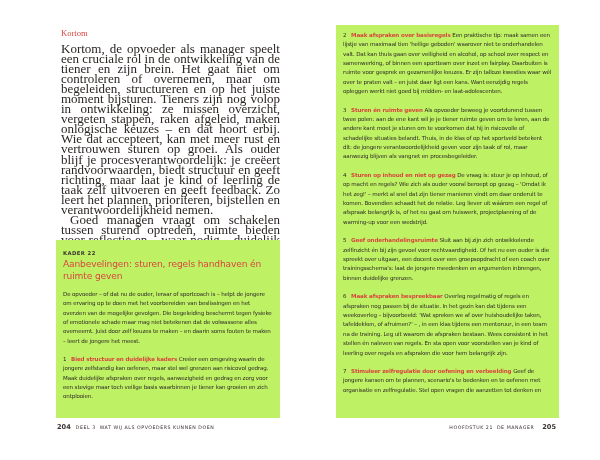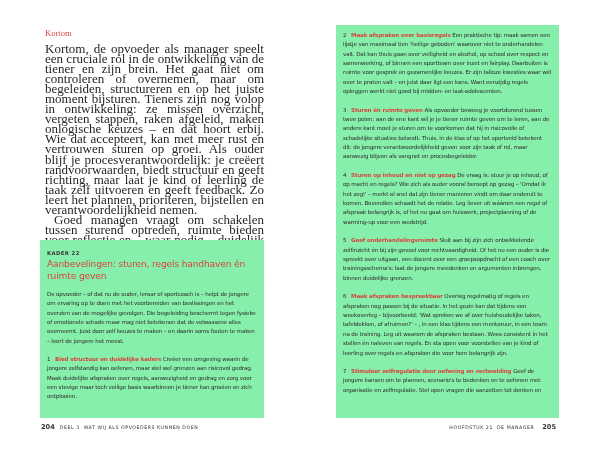--- a/index.html
+++ b/index.html
@@ -1,35 +1,35 @@
 <!DOCTYPE html>
 <html><head>
 <meta charset="utf-8">
 <style>
   * { margin: 0; padding: 0; box-sizing: border-box; }
   html, body { width: 600px; height: 460px; background: #ffffff; overflow: hidden; }
   body { position: relative; font-family: "DejaVu Serif", serif; color: #2b2523; }
 
   .page { position: absolute; top: 0; height: 460px; }
-  .page-left { left: 0; width: 300px; padding-left: 6px; }
+  .page-left { left: 16px; width: 300px; padding-left: 6px; }
   .page-right { left: 300px; width: 300px; }
 
   .section-title {
     position: absolute; left: 45px; top: 28px;
     font-family: "Liberation Serif", serif; font-size: 8.6px; color: #d9453f;
   }
   .body-text {
     position: absolute; left: 45px; top: 44px; width: 219px;
     font-family: "Liberation Serif", serif; font-size: 13px; line-height: 10.05px;
     text-align: justify; hyphens: auto; color: #2b2523;
   }
   .body-text p + p { text-indent: 9px; }
 
   .kader {
-    position: absolute; background: #86efac;
+    position: absolute; background: #bef264;
     font-family: "DejaVu Sans", sans-serif; color: #2e2826;
   }
   .kader-left { left: 40px; top: 240px; width: 224px; height: 178px; padding: 10px 7px 0 7px; }
   .kader-right { left: 36px; top: 25px; width: 223px; height: 393px; padding: 6px 7px 0 7px; }
 
   .kader-label {
     font-family: "DejaVu Sans", sans-serif; font-size: 5.3px; font-weight: bold;
     letter-spacing: 0.4px; color: #3a3331; margin-bottom: 2px;
   }
   .kader-title {

